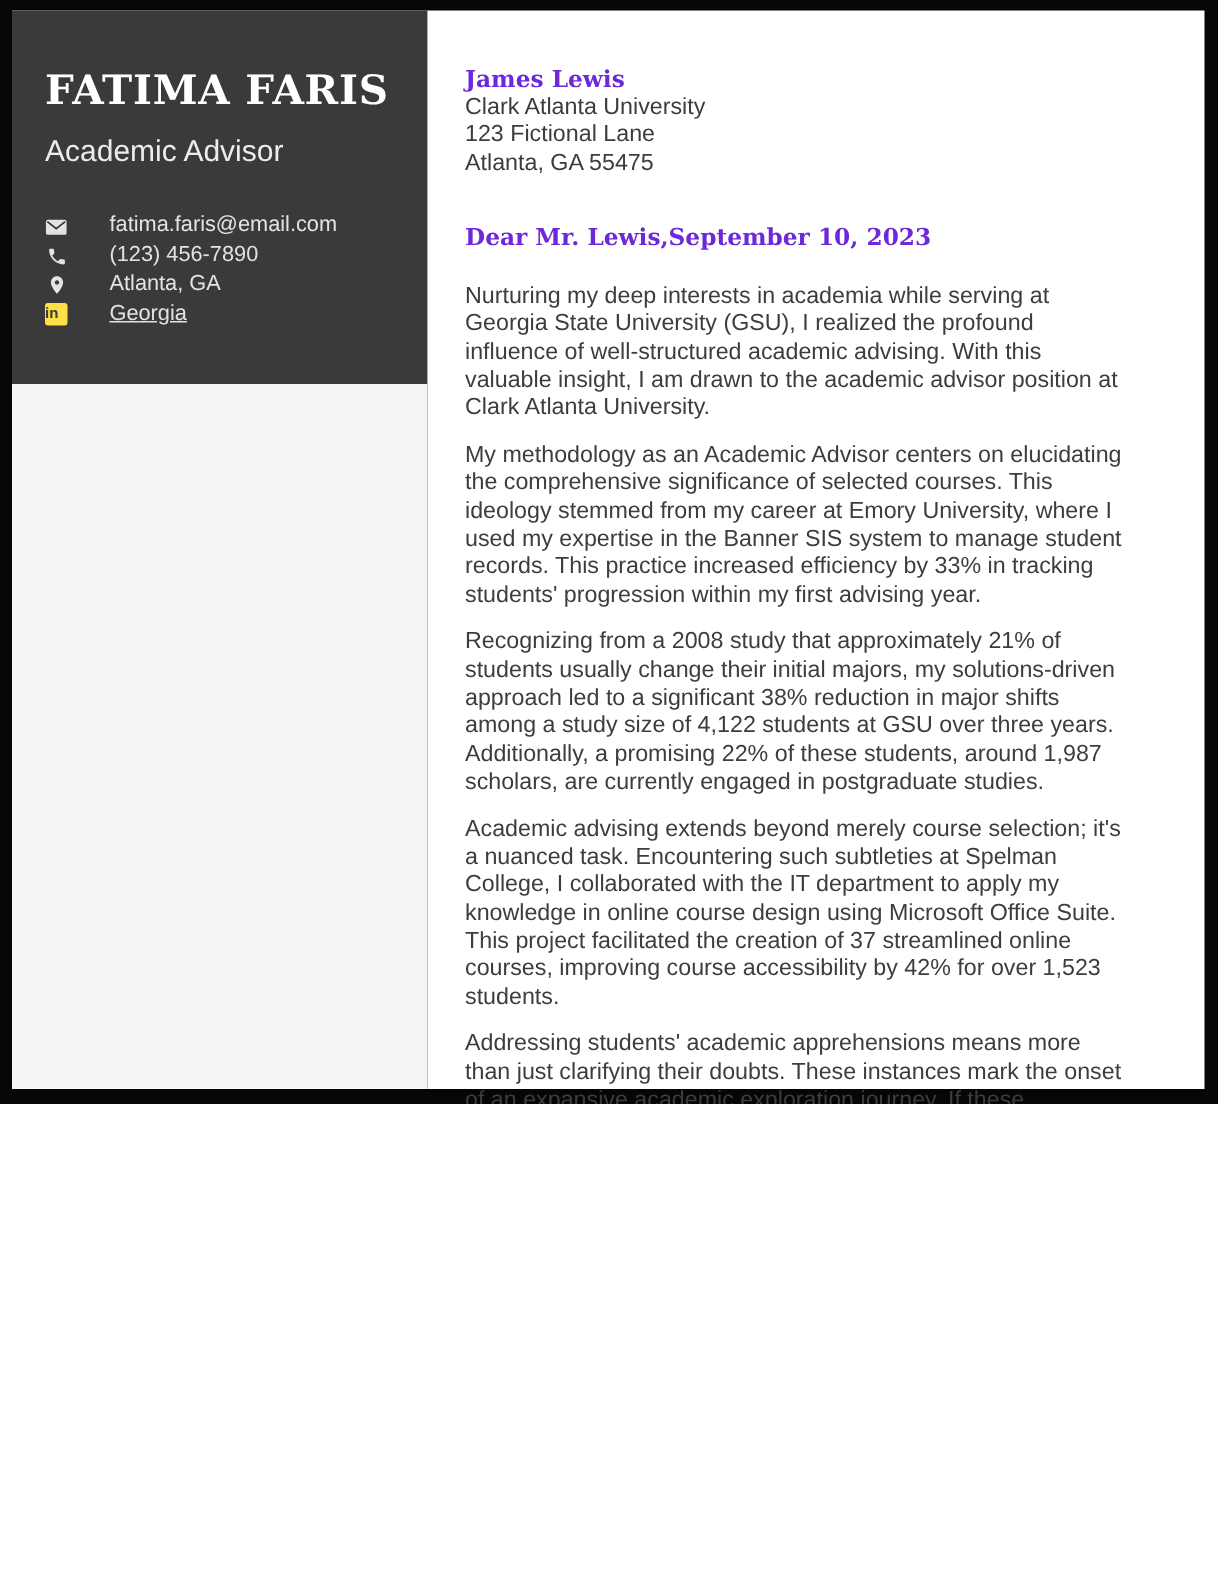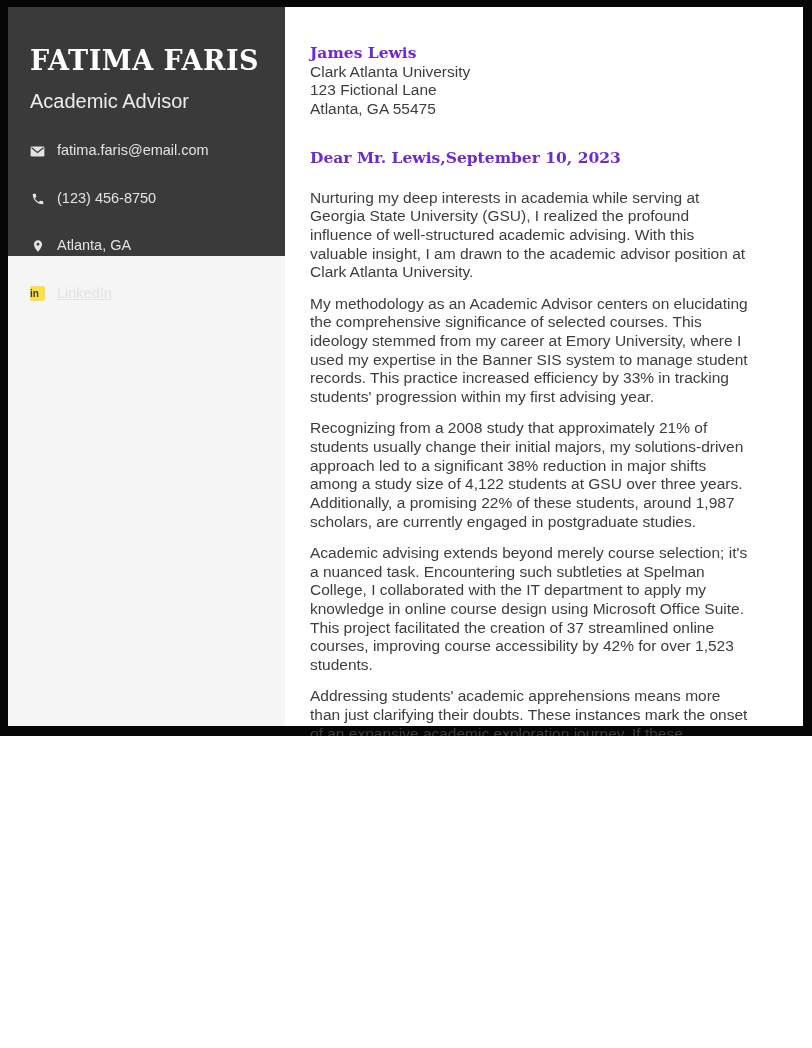--- a/index.html
+++ b/index.html
@@ -24,24 +24,24 @@
     font-weight: 700; font-size: 27px; line-height: 1.2;
     letter-spacing: 0.5px; color: #ffffff;
   }
   .job-title {
     margin-top: 12px;
     font-family: "Liberation Sans", sans-serif;
     font-size: 20px; line-height: 1.2; color: #ececec;
   }
   .contacts { list-style: none; margin: 28px 0 0; padding: 0; }
   .contacts li {
-    display: flex; align-items: center; gap: 12px;
+    display: flex; align-items: center; gap: 28px;
     min-height: 19.5px;
     font-family: "Liberation Sans", sans-serif;
-    font-size: 14.5px; line-height: 19.5px; color: #e3e3e3; margin-top: 28px;
+    font-size: 14.5px; line-height: 19.5px; color: #e3e3e3;
   }
   .cicon { width: 15px; height: 15px; flex: 0 0 15px; display: inline-flex; align-items: center; justify-content: center; }
   .cicon svg { display: block; }
   .linkedin-badge {
     width: 15px; height: 15px; background: #fde047; color: #3a3a3a;
     border-radius: 2px; 
     font-family: "Liberation Sans", sans-serif;
     font-weight: 700; font-size: 10px; line-height: 15px;
   }
   a.sidebar-link { color: #e3e3e3; text-decoration: underline; cursor: pointer; }
@@ -84,35 +84,35 @@
               </svg>
             </span>
             <span>fatima.faris@email.com</span>
           </li>
           <li>
             <span class="cicon">
               <svg width="14" height="14" viewBox="0 0 24 24" fill="#e3e3e3">
                 <path d="M6.62 10.79c1.44 2.83 3.76 5.14 6.59 6.59l2.2-2.21c.27-.27.67-.36 1.02-.24 1.12.37 2.33.57 3.57.57.55 0 1 .45 1 1V20c0 .55-.45 1-1 1-9.39 0-17-7.61-17-17 0-.55.45-1 1-1h3.5c.55 0 1 .45 1 1 0 1.25.2 2.45.57 3.57.11.35.03.74-.25 1.02l-2.2 2.2z"></path>
               </svg>
             </span>
-            <span>(123) 456-8750</span>
+            <span>(123) 456-7890</span>
           </li>
           <li>
             <span class="cicon">
               <svg width="14" height="14" viewBox="0 0 24 24" fill="#e3e3e3">
                 <path d="M12 2C8.13 2 5 5.13 5 9c0 5.25 7 13 7 13s7-7.75 7-13c0-3.87-3.13-7-7-7zm0 9.5c-1.38 0-2.5-1.12-2.5-2.5s1.12-2.5 2.5-2.5 2.5 1.12 2.5 2.5-1.12 2.5-2.5 2.5z"></path>
               </svg>
             </span>
             <span>Atlanta, GA</span>
           </li>
           <li>
             <span class="cicon">
               <span class="linkedin-badge">in</span>
             </span>
-            <a class="sidebar-link">LinkedIn</a>
+            <a class="sidebar-link">Georgia</a>
           </li>
         </ul>
       </div>
     </aside>
 
     <main class="content">
       <div class="recipient">
         <div class="serif-bold">James Lewis</div>
         <div>Clark Atlanta University</div>
         <div>123 Fictional Lane</div>

